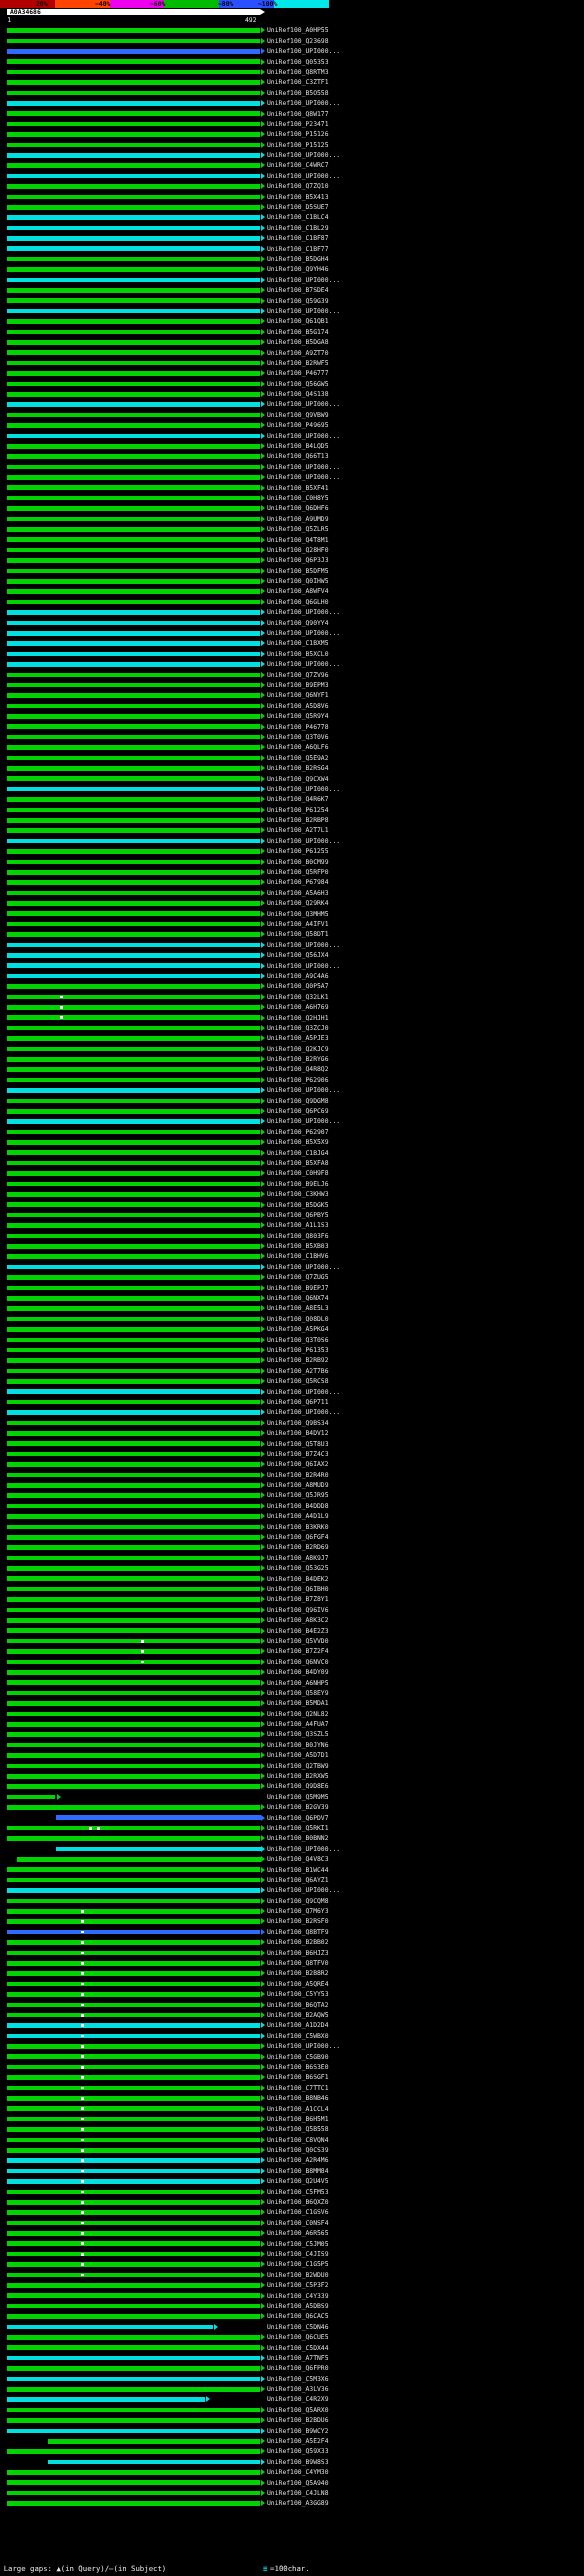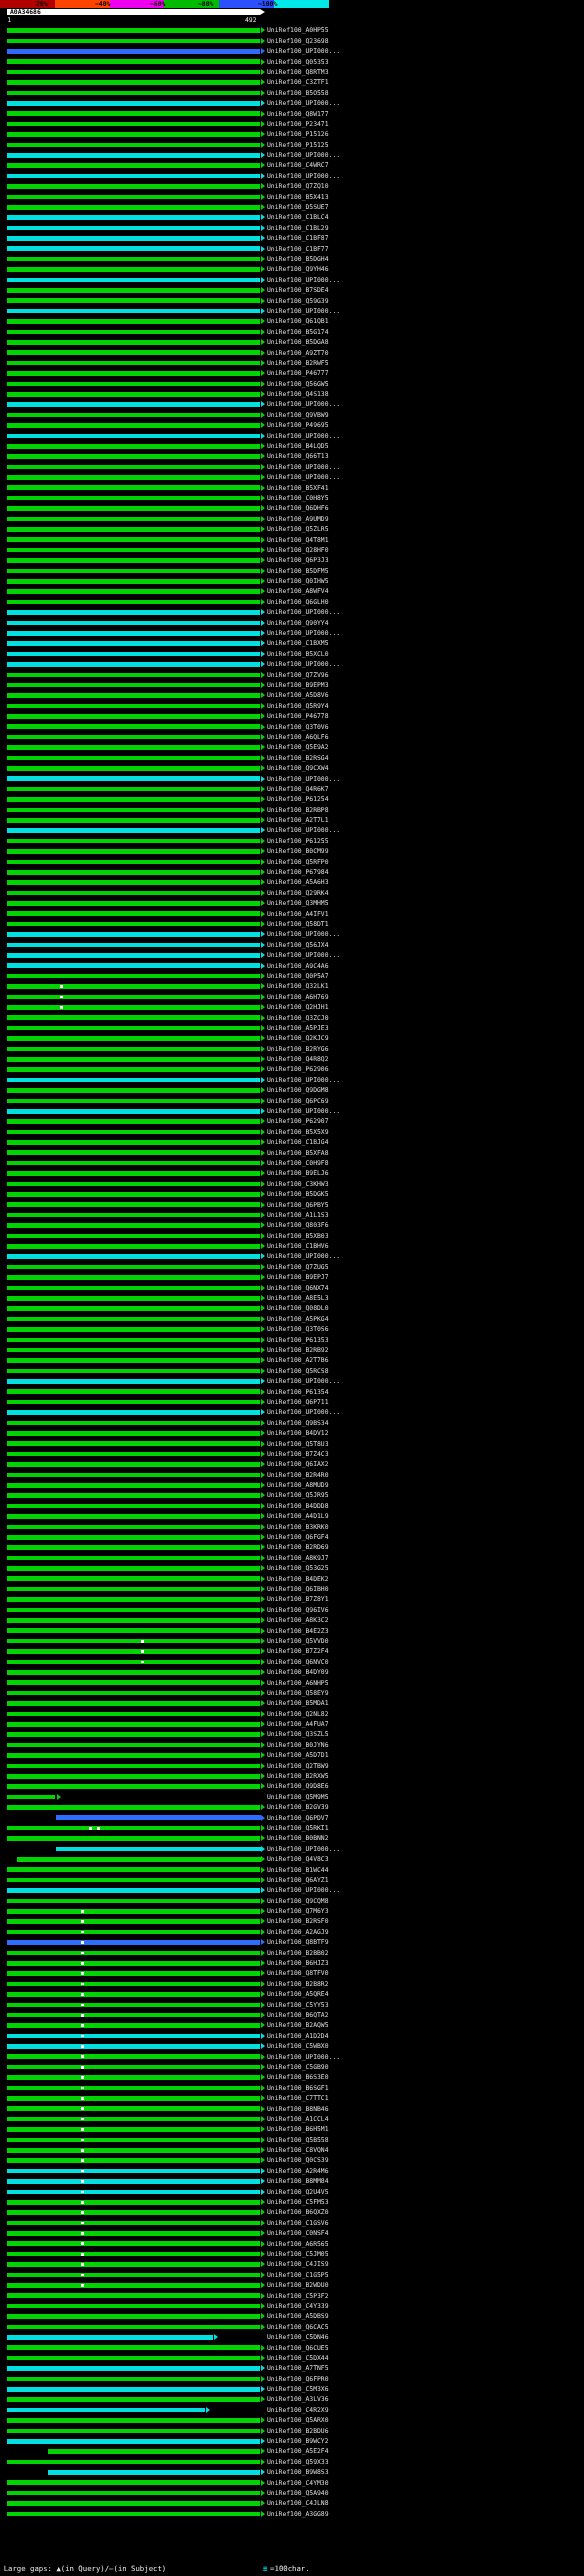--- a/index.html
+++ b/index.html
@@ -39,21 +39,21 @@
       <div class="scale-seg" style="background: rgb(176, 0, 0);"></div>
       <div class="scale-seg" style="background: rgb(255, 68, 0);"></div>
       <div class="scale-seg" style="background: rgb(238, 0, 238);"></div>
       <div class="scale-seg" style="background: rgb(0, 187, 0);"></div>
       <div class="scale-seg" style="background: rgb(43, 80, 255);"></div>
       <div class="scale-seg" style="background: rgb(0, 232, 232);"></div>
     </div>
   <span class="scale-label" style="left:36px">20%</span>
   <span class="scale-label" style="left:95px">~40%</span>
   <span class="scale-label" style="left:150px">~60%</span>
-  <span class="scale-label" style="left:198px">~80%</span>
+  <span class="scale-label" style="left:218px">~80%</span>
   <span class="scale-label" style="left:258px">~100%</span>
 
   <div id="query-bar"></div>
   <div id="query-arrow"></div>
   <span id="query-id">A0A34686</span>
   <span id="ruler-start" class="ruler-num">1</span>
   <span id="ruler-end" class="ruler-num">492</span>
 
   <div id="hits">
       <div class="hit-row">
@@ -372,20 +372,25 @@
         <div class="hit-label">UniRef100_Q7ZV96</div>
       </div>
       <div class="hit-row">
         <div class="hit-bar" style="left: 7.3px; width: 253px; background: rgb(0, 212, 0);"></div>
         <div class="hit-arrow" style="left: 261px; border-left-color: rgb(0, 212, 0);"></div>
         <div class="hit-label">UniRef100_B9EPM3</div>
       </div>
       <div class="hit-row">
         <div class="hit-bar" style="left: 7.3px; width: 253px; background: rgb(0, 212, 0);"></div>
         <div class="hit-arrow" style="left: 261px; border-left-color: rgb(0, 212, 0);"></div>
+        <div class="hit-label">UniRef100_Q6NYF1</div>
+      </div>
+      <div class="hit-row">
+        <div class="hit-bar" style="left: 7.3px; width: 253px; background: rgb(0, 212, 0);"></div>
+        <div class="hit-arrow" style="left: 261px; border-left-color: rgb(0, 212, 0);"></div>
         <div class="hit-label">UniRef100_A5D8V6</div>
       </div>
       <div class="hit-row">
         <div class="hit-bar" style="left: 7.3px; width: 253px; background: rgb(0, 212, 0);"></div>
         <div class="hit-arrow" style="left: 261px; border-left-color: rgb(0, 212, 0);"></div>
         <div class="hit-label">UniRef100_Q5R9Y4</div>
       </div>
       <div class="hit-row">
         <div class="hit-bar" style="left: 7.3px; width: 253px; background: rgb(0, 212, 0);"></div>
         <div class="hit-arrow" style="left: 261px; border-left-color: rgb(0, 212, 0);"></div>
@@ -706,25 +711,20 @@
       </div>
       <div class="hit-row">
         <div class="hit-bar" style="left: 7.3px; width: 253px; background: rgb(0, 212, 0);"></div>
         <div class="hit-arrow" style="left: 261px; border-left-color: rgb(0, 212, 0);"></div>
         <div class="hit-label">UniRef100_Q5RCS8</div>
       </div>
       <div class="hit-row">
         <div class="hit-bar" style="left: 7.3px; width: 253px; background: rgb(0, 224, 224);"></div>
         <div class="hit-arrow" style="left: 261px; border-left-color: rgb(0, 224, 224);"></div>
         <div class="hit-label">UniRef100_UPI000...</div>
-      </div>
-      <div class="hit-row">
-        <div class="hit-bar" style="left: 7.3px; width: 253px; background: rgb(0, 212, 0);"></div>
-        <div class="hit-arrow" style="left: 261px; border-left-color: rgb(0, 212, 0);"></div>
-        <div class="hit-label">UniRef100_P61354</div>
       </div>
       <div class="hit-row">
         <div class="hit-bar" style="left: 7.3px; width: 253px; background: rgb(0, 212, 0);"></div>
         <div class="hit-arrow" style="left: 261px; border-left-color: rgb(0, 212, 0);"></div>
         <div class="hit-label">UniRef100_Q6P711</div>
       </div>
       <div class="hit-row">
         <div class="hit-bar" style="left: 7.3px; width: 253px; background: rgb(0, 224, 224);"></div>
         <div class="hit-arrow" style="left: 261px; border-left-color: rgb(0, 224, 224);"></div>
         <div class="hit-label">UniRef100_UPI000...</div>
@@ -973,26 +973,20 @@
         <div class="hit-bar" style="left: 7.3px; width: 253px; background: rgb(0, 212, 0);"></div>
         <div class="hit-arrow" style="left: 261px; border-left-color: rgb(0, 212, 0);"></div>
         <div class="gap-mark" style="left: 81px;"></div>
         <div class="hit-label">UniRef100_Q7M6Y3</div>
       </div>
       <div class="hit-row">
         <div class="hit-bar" style="left: 7.3px; width: 253px; background: rgb(0, 212, 0);"></div>
         <div class="hit-arrow" style="left: 261px; border-left-color: rgb(0, 212, 0);"></div>
         <div class="gap-mark" style="left: 81px;"></div>
         <div class="hit-label">UniRef100_B2RSF0</div>
-      </div>
-      <div class="hit-row">
-        <div class="hit-bar" style="left: 7.3px; width: 253px; background: rgb(0, 212, 0);"></div>
-        <div class="hit-arrow" style="left: 261px; border-left-color: rgb(0, 212, 0);"></div>
-        <div class="gap-mark" style="left: 81px;"></div>
-        <div class="hit-label">UniRef100_A2AGJ9</div>
       </div>
       <div class="hit-row">
         <div class="hit-bar" style="left: 7.3px; width: 253px; background: rgb(46, 107, 255);"></div>
         <div class="hit-arrow" style="left: 261px; border-left-color: rgb(46, 107, 255);"></div>
         <div class="gap-mark" style="left: 81px;"></div>
         <div class="hit-label">UniRef100_Q8BTF9</div>
       </div>
       <div class="hit-row">
         <div class="hit-bar" style="left: 7.3px; width: 253px; background: rgb(0, 212, 0);"></div>
         <div class="hit-arrow" style="left: 261px; border-left-color: rgb(0, 212, 0);"></div>

